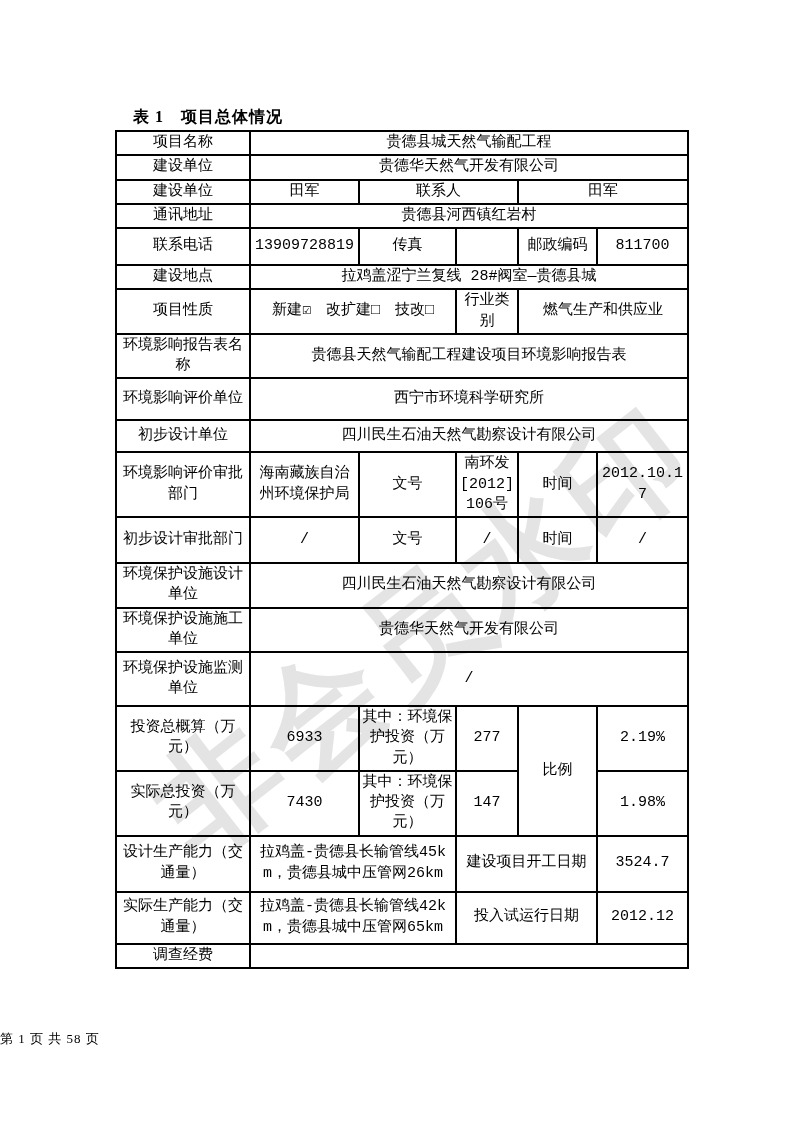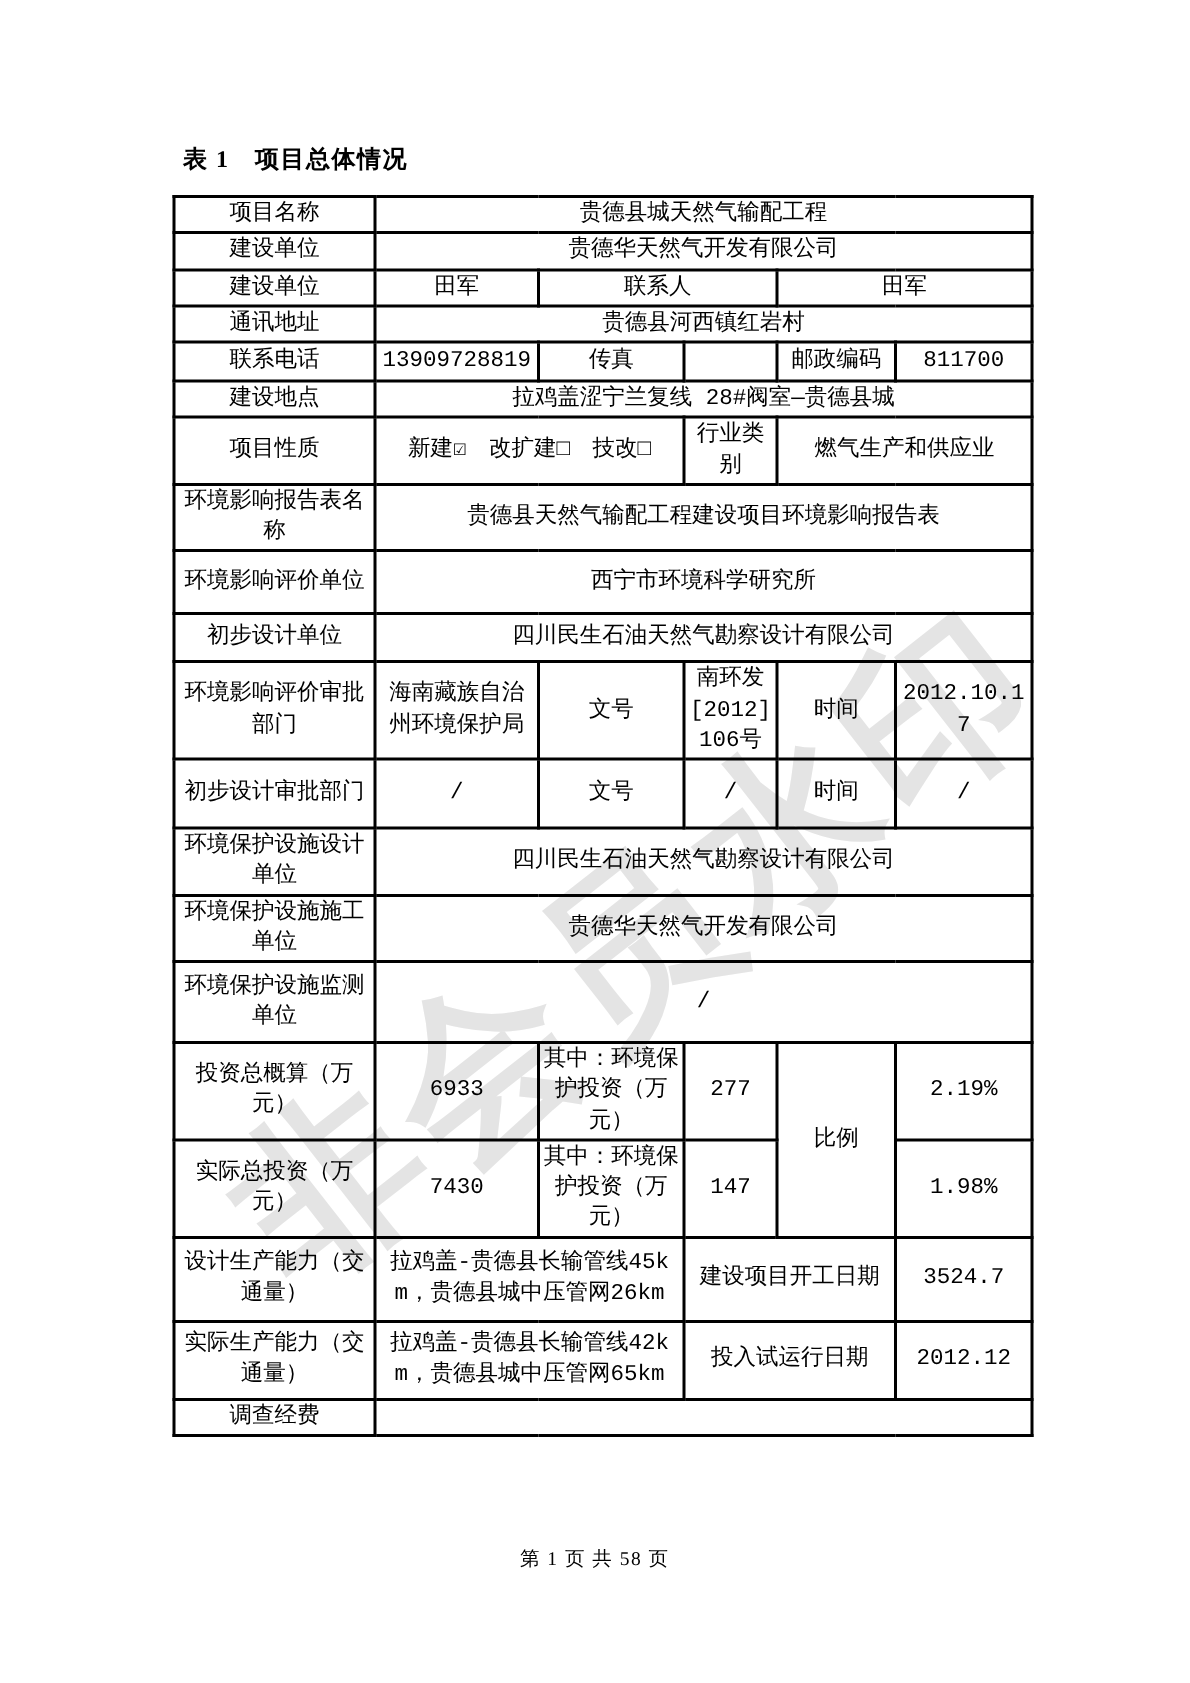--- a/index.html
+++ b/index.html
@@ -8,33 +8,33 @@
     font-family:"Liberation Serif","DejaVu Serif",serif;color:#000;
   }
   .page{position:absolute;inset:0;background:#fff;}
   .watermark{
     position:absolute;left:100px;top:550px;width:650px;text-align:center;
     font-size:122px;font-weight:bold;color:#e4e4e4;letter-spacing:6px;
     transform:rotate(-38deg);white-space:nowrap;z-index:0;pointer-events:none;
     font-family:"Liberation Sans","DejaVu Sans",sans-serif;
   }
   .doc-title{
-    position:absolute;left:117px;top:91px;margin:5px;z-index:2;
+    position:absolute;left:117px;top:91px;margin:16px;z-index:2;
     font-size:16px;font-weight:bold;letter-spacing:1px;
   }
   table.overview{
     position:absolute;left:115px;top:130px;width:572px;z-index:1;
     border-collapse:collapse;table-layout:fixed;background:transparent;font-family:Liberation Mono, monospace;
   }
   table.overview td{
     border:2px solid #000;text-align:center;vertical-align:middle;
     font-size:15px;line-height:1.35;padding:1px 2px;word-break:break-all;
   }
   .footer{
-    position:absolute;left:0;top:1030px;width:100%;text-align:center;
+    position:absolute;left:0;top:1030px;width:100%;
     font-size:13px;z-index:1;letter-spacing:1px;
   }
 </style>
 </head>
 <body>
 
 <div class="page">
 
   <div class="watermark">非会员水印</div>
 
@@ -61,21 +61,21 @@
       <tr style="height:21px">
         <td>建设单位</td>
         <td>田军</td>
         <td colspan="2">联系人</td>
         <td colspan="2">田军</td>
       </tr>
       <tr style="height:21px">
         <td>通讯地址</td>
         <td colspan="5">贵德县河西镇红岩村</td>
       </tr>
-      <tr style="height:26px">
+      <tr style="height:37px">
         <td>联系电话</td>
         <td>13909728819</td>
         <td>传真</td>
         <td></td>
         <td>邮政编码</td>
         <td>811700</td>
       </tr>
       <tr style="height:21px">
         <td>建设地点</td>
         <td colspan="5">拉鸡盖涩宁兰复线 28#阀室—贵德县城</td>

